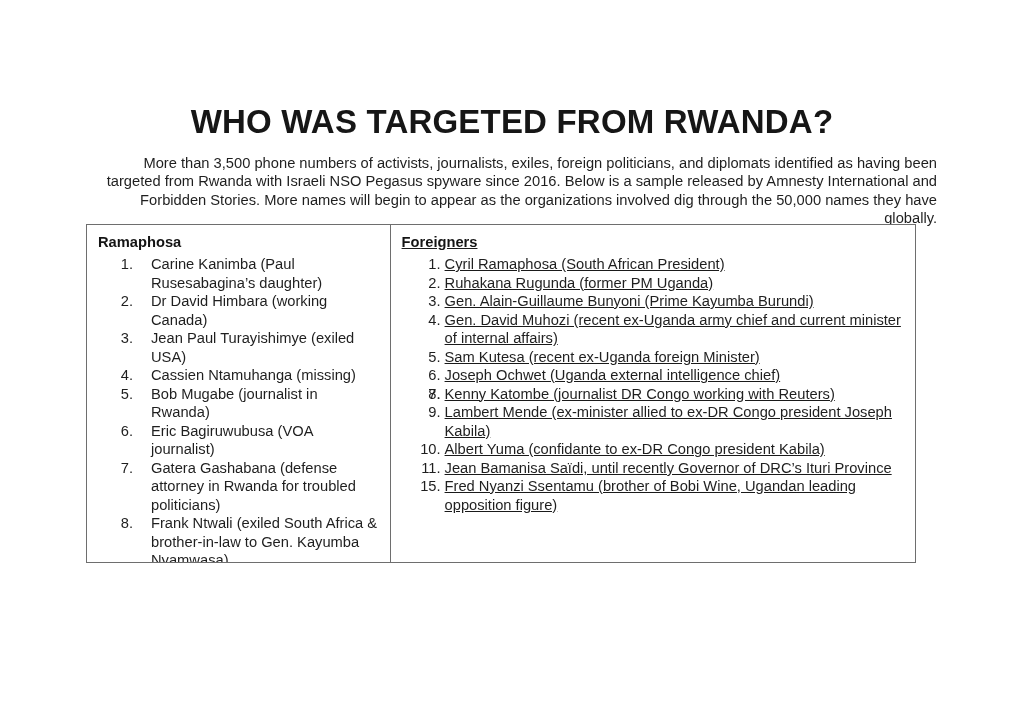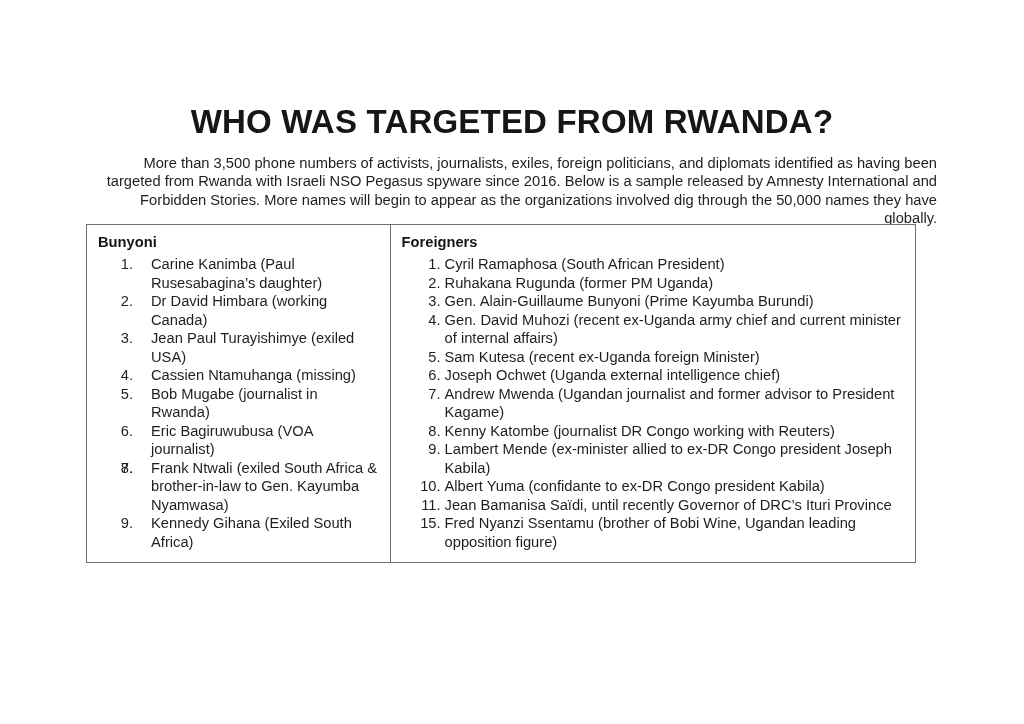--- a/index.html
+++ b/index.html
@@ -67,20 +67,21 @@
     box-sizing: border-box;
     padding: 8px 6px 6px 6px;
     overflow: hidden;
   }
   .col-left {
     width: 370px;
     border-right: 1px solid #6e6e6e;
   }
   .col-right {
     flex: 1 1 auto;
+    text-decoration: underline;
   }
   .col-head {
     font-size: 14.7px;
     font-weight: bold;
     color: #141414;
     margin: 0 0 3px 5px;
     line-height: 19px;
   }
 
   
@@ -133,21 +134,21 @@
 
 <div id="page">
 
   <h1 class="doc-title">WHO WAS TARGETED FROM RWANDA?</h1>
 
   <p class="intro">More than 3,500 phone numbers of activists, journalists, exiles, foreign politicians, and diplomats identified as having been targeted from Rwanda with Israeli NSO Pegasus spyware since 2016. Below is a sample released by Amnesty International and Forbidden Stories. More names will begin to appear as the organizations involved dig through the 50,000 names they have globally.</p>
 
   <div class="table">
 
     <div class="col col-left">
-      <div class="col-head">Bunyoni</div>
+      <div class="col-head">Ramaphosa</div>
       <ol class="names">
           <li>
             <span class="num">1.</span>
             <span class="txt">Carine Kanimba (Paul Rusesabagina’s daughter)</span>
           </li>
           <li>
             <span class="num">2.</span>
             <span class="txt">Dr David Himbara (working Canada)</span>
           </li>
           <li>
@@ -161,20 +162,21 @@
           <li>
             <span class="num">5.</span>
             <span class="txt">Bob Mugabe (journalist in Rwanda)</span>
           </li>
           <li>
             <span class="num">6.</span>
             <span class="txt">Eric Bagiruwubusa (VOA journalist)</span>
           </li>
           <li>
             <span class="num">7.</span>
+            <span class="txt">Gatera Gashabana (defense attorney in Rwanda for troubled politicians)</span>
           </li>
           <li>
             <span class="num">8.</span>
             <span class="txt">Frank Ntwali (exiled South Africa &amp; brother-in-law to Gen. Kayumba Nyamwasa)</span>
           </li>
           <li>
             <span class="num">9.</span>
             <span class="txt">Kennedy Gihana (Exiled South Africa)</span>
           </li>
         </ol>
@@ -202,21 +204,20 @@
           <li>
             <span class="num">5.</span>
             <span class="txt">Sam Kutesa (recent ex-Uganda foreign Minister)</span>
           </li>
           <li>
             <span class="num">6.</span>
             <span class="txt">Joseph Ochwet (Uganda external intelligence chief)</span>
           </li>
           <li>
             <span class="num">7.</span>
-            <span class="txt">Andrew Mwenda (Ugandan journalist and former advisor to President Kagame)</span>
           </li>
           <li>
             <span class="num">8.</span>
             <span class="txt">Kenny Katombe (journalist DR Congo working with Reuters)</span>
           </li>
           <li>
             <span class="num">9.</span>
             <span class="txt">Lambert Mende (ex-minister allied to ex-DR Congo president Joseph Kabila)</span>
           </li>
           <li>

